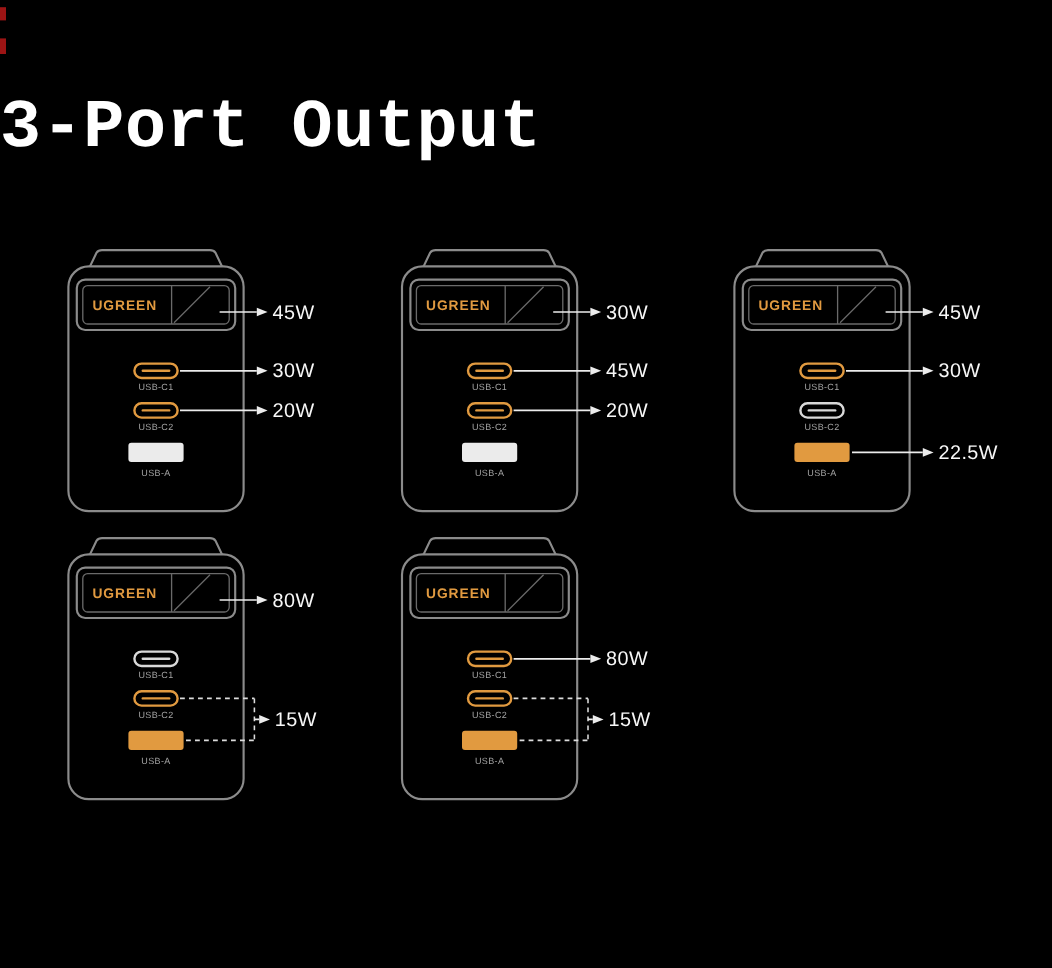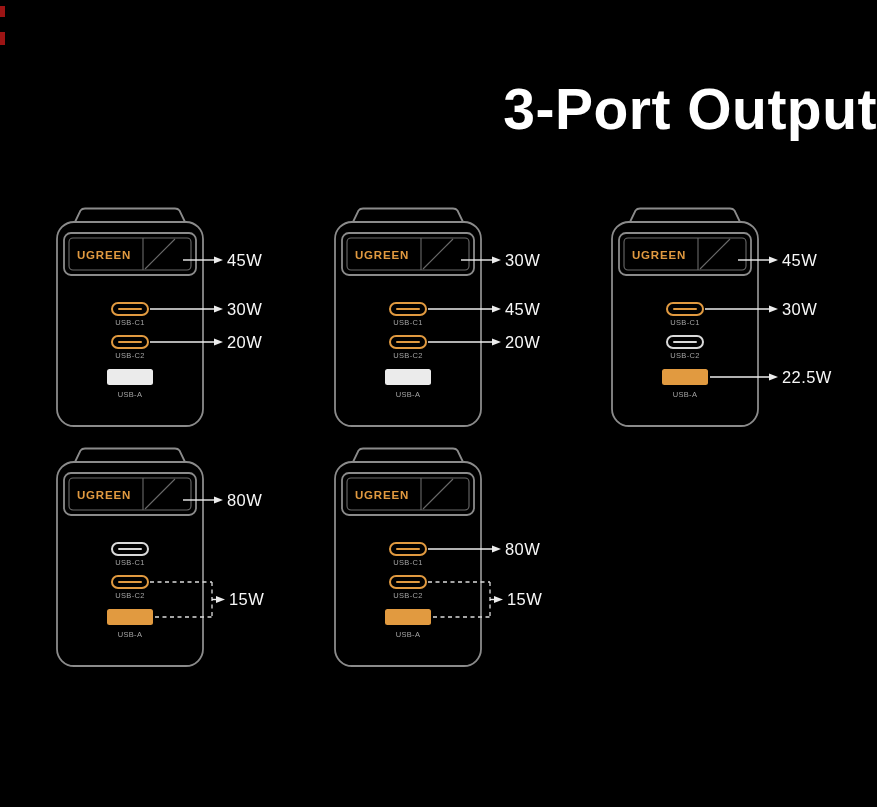--- a/index.html
+++ b/index.html
@@ -2,22 +2,22 @@
 <html><head>
 <meta charset="utf-8">
 <style>
   * { margin:0; padding:0; box-sizing:border-box; }
   html,body { background:#000; }
   .stage {
     position:relative; width:877px; height:807px; background:#000;
     overflow:hidden; font-family:"Liberation Sans", sans-serif;
   }
   .title {
-    position:absolute; top:76px; left:0; width:100%; text-align:right;
-    color:#ffffff; font-size:57px; font-weight:800; letter-spacing:0.5px;
+    position:absolute; top:76px; left:0; width:100%; text-align:left;
+    color:#ffffff; font-size:57px; font-weight:800; letter-spacing:0.5px;font-family:Liberation Mono, monospace;
   }
   .charger { position:absolute; }
   svg text { font-family:"Liberation Sans", sans-serif; }
   .ol   { fill:none; stroke:#8b8b8b; stroke-width:1.8; }
   .ol3  { fill:none; stroke:#6a6a6a; stroke-width:1.1; }
   .cport{ fill:none; stroke-width:2; }
   .cpin { stroke-width:2; stroke-linecap:round; }
   .aport{ stroke:none; }
   .brand{ font-size:11.5px; font-weight:bold; letter-spacing:0.8px; }
   .plabel{ fill:#a3a3a3; font-size:7.5px; letter-spacing:0.3px; }

